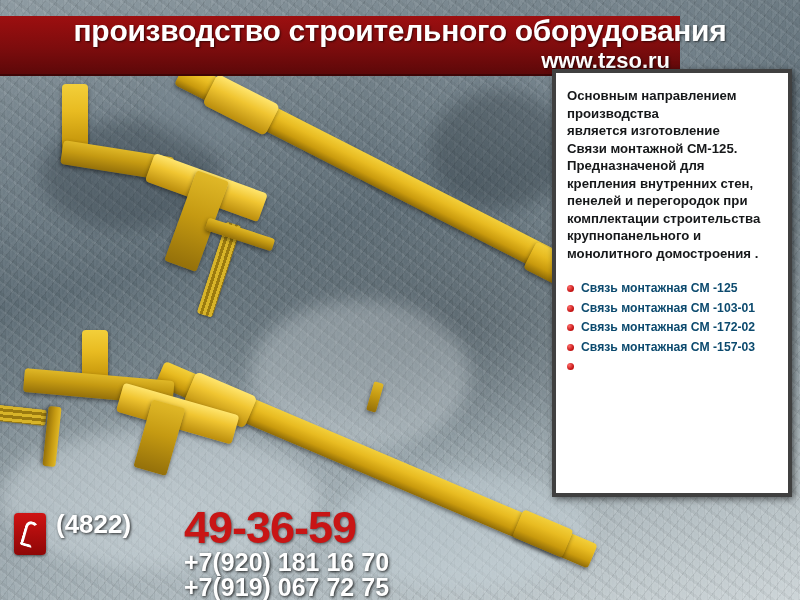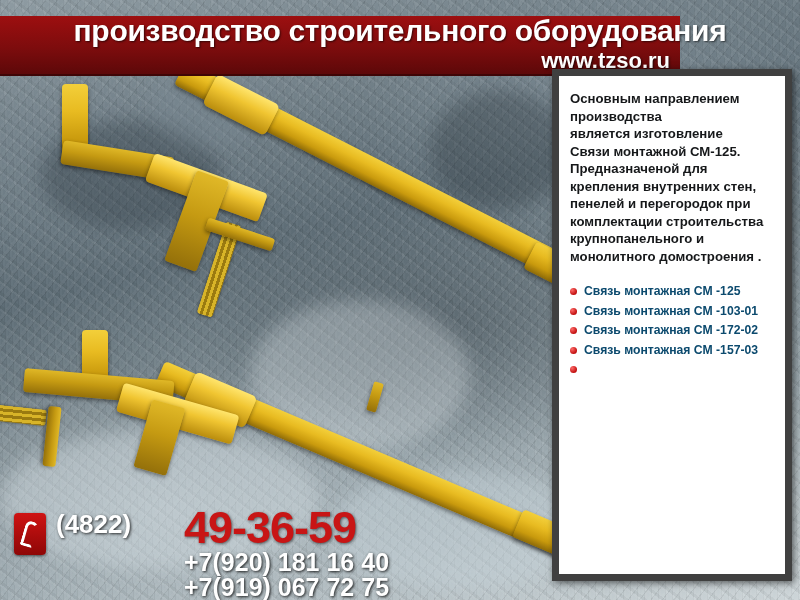--- a/index.html
+++ b/index.html
@@ -96,23 +96,23 @@
     color: #ffffff;
     text-shadow: 1px 1px 2px rgba(0,0,0,0.7);
   }
 
   
   .panel {
     position: absolute;
     left: 552px;
     top: 69px;
     width: 240px;
-    height: 512px;
+    height: 428px;
     background: #ffffff;
-    border: 7px solid #404040;
+    border: 4px solid #404040;
     box-shadow: 2px 2px 7px rgba(0,0,0,0.55);
     box-sizing: border-box;
     padding: 14px 9px 8px 11px;
   }
   .panel-text {
     font-size: 13.2px;
     line-height: 17.5px;
     font-weight: bold;
     color: #16181a;
     margin: 0;
@@ -288,17 +288,17 @@
       </li>
     </ul>
   </div>
 
   <div class="phone-block">
     <div class="phone-icon">
       <div class="handset"></div>
     </div>
     <div class="phone-code">(4822)</div>
     <div class="phone-main">49-36-59</div>
-    <div class="phone-alt a">+7(920) 181 16 40</div>
+    <div class="phone-alt a">+7(920) 181 16 70</div>
     <div class="phone-alt b">+7(919) 067 72 75</div>
   </div>
 
 </div>
 
 </body></html>

